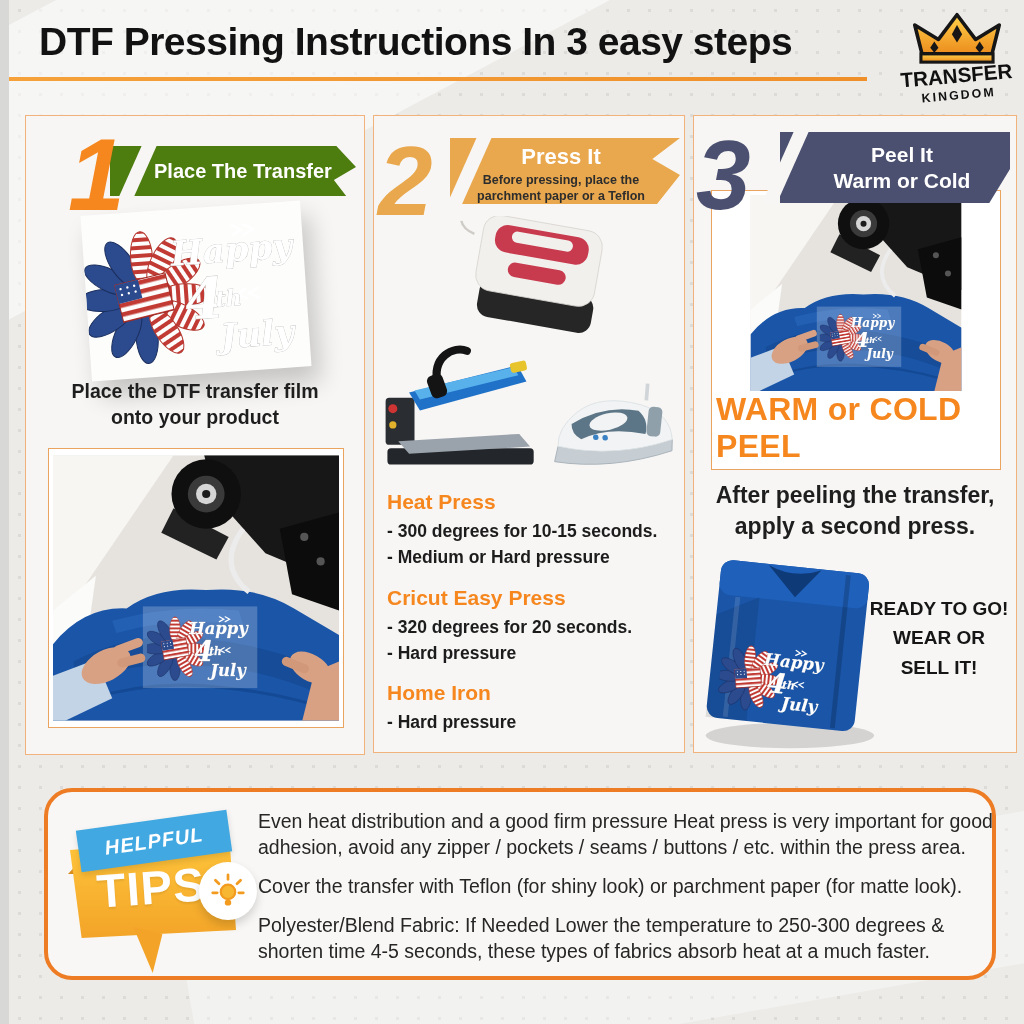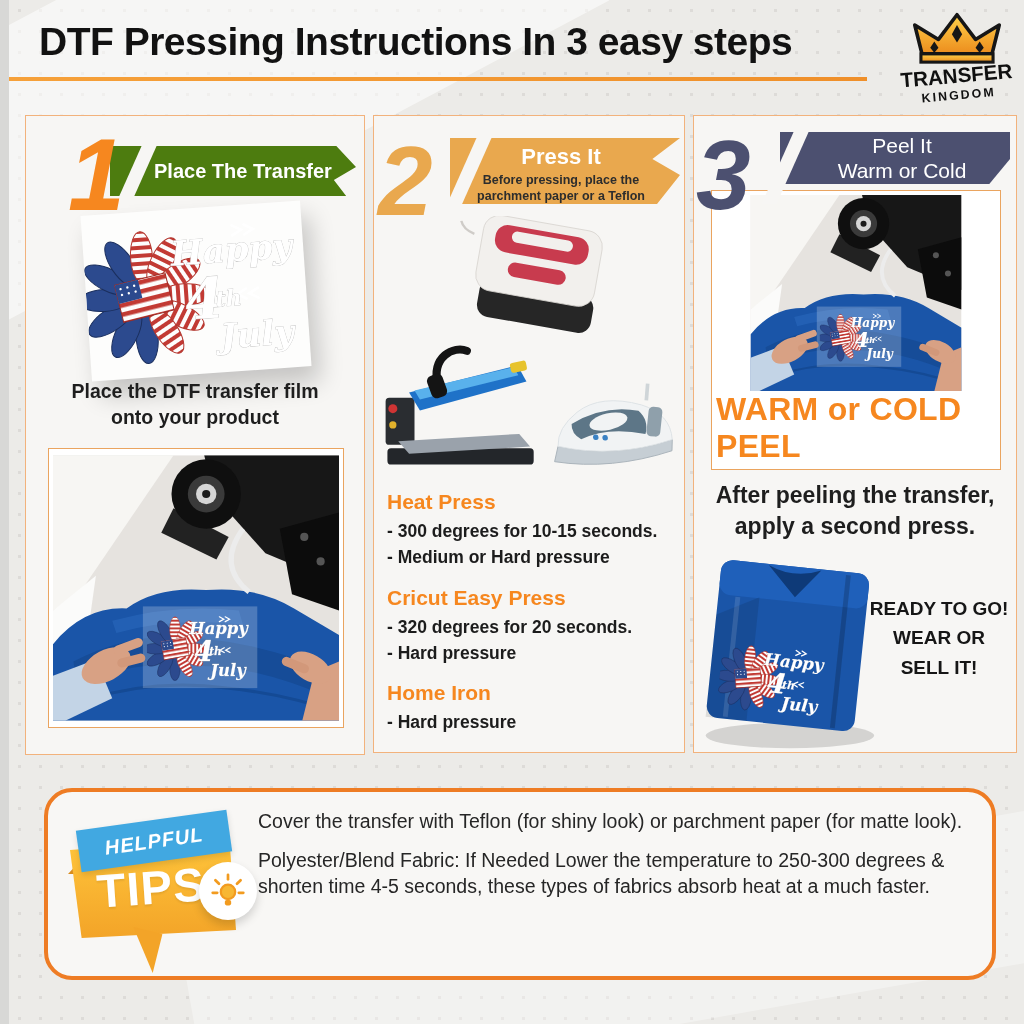--- a/index.html
+++ b/index.html
@@ -44,24 +44,24 @@
   .ribbon { position:absolute; z-index:1; color:#fff; }
   .r1 { left:84px; top:30px; width:246px; height:50px; background:#4d7c0f;
         clip-path:polygon(0 0, 92% 0, 100% 42%, 91% 68%, 96% 100%, 0 100%);
         display:flex; align-items:center; padding-left:44px;
         font-size:20px; font-weight:800; }
   .r2 { left:76px; top:22px; width:230px; height:66px; background:#e9a84e;
         clip-path:polygon(0 0, 100% 0, 88% 32%, 100% 56%, 90% 100%, 0 100%);
         text-align:center; padding:6px 26px 0 18px; }
   .r2t { font-size:22px; font-weight:800; }
   .r2s { font-size:12.5px; font-weight:700; color:#2d2d2d; line-height:1.3; margin-top:2px; }
-  .r3 { left:86px; top:16px; width:230px; height:52px; background:#4c5070;
+  .r3 { left:86px; top:16px; width:230px; height:71px; background:#4c5070;
         clip-path:polygon(0 0, 100% 0, 100% 52%, 91% 100%, 0 100%);
         display:flex; flex-direction:column; align-items:center; justify-content:center;
-        font-size:21px; font-weight:400; line-height:1.2; padding-left:14px; }
+        font-size:21px; font-weight:700; line-height:1.2; padding-left:14px; }
 
   
   .sheet { position:absolute; left:60px; top:92px; width:220px; height:166px;
     background:#fdfdfc; transform:rotate(-4deg);
     box-shadow:8px 16px 24px rgba(0,0,0,.20); }
   .sheet svg { width:100%; height:100%; }
   .cap { position:absolute; left:0; right:0; text-align:center; color:#1e1e1e; font-weight:800; }
   .c1 { top:262px; font-size:19.5px; line-height:1.35; }
   .photoframe { position:absolute; border:1px solid #eaa45f; background:#fff; padding:4px; }
   .pf1 { left:22px; top:332px; width:296px; height:280px; }
@@ -393,18 +393,19 @@
       <div class="b-tail"></div>
       <div class="b-tips">TIPS</div>
       <div class="b-ribbon">HELPFUL</div>
       <div class="b-circle">
         <svg viewBox="0 0 40 40">
             <use href="#bulb"></use>
           </svg>
       </div>
     </div>
     <div class="tips-text">
+      <p>Even heat distribution and a good firm pressure Heat press is very important for good adhesion, avoid any zipper / pockets / seams / buttons / etc. within the press area.</p>
       <p>Cover the transfer with Teflon (for shiny look) or parchment paper (for matte look).</p>
       <p>Polyester/Blend Fabric: If Needed Lower the temperature to 250-300 degrees &amp; shorten time 4-5 seconds, these types of fabrics absorb heat at a much faster.</p>
     </div>
   </section>
 
 </div>
 
 </body></html>

